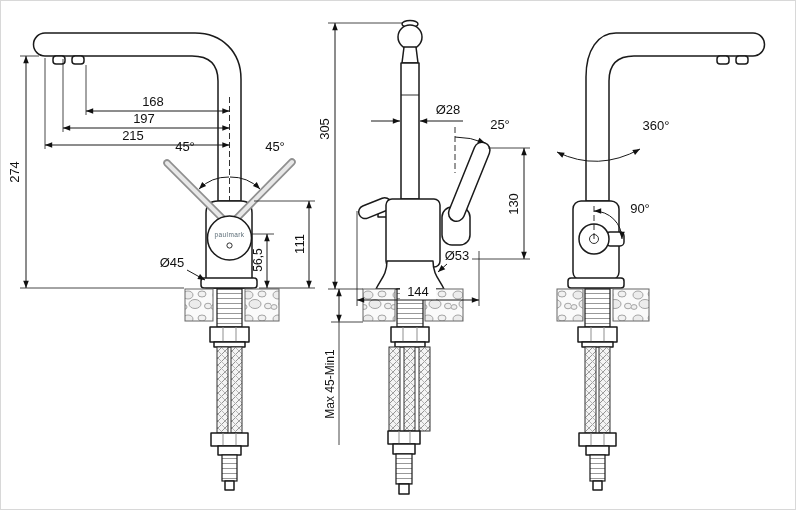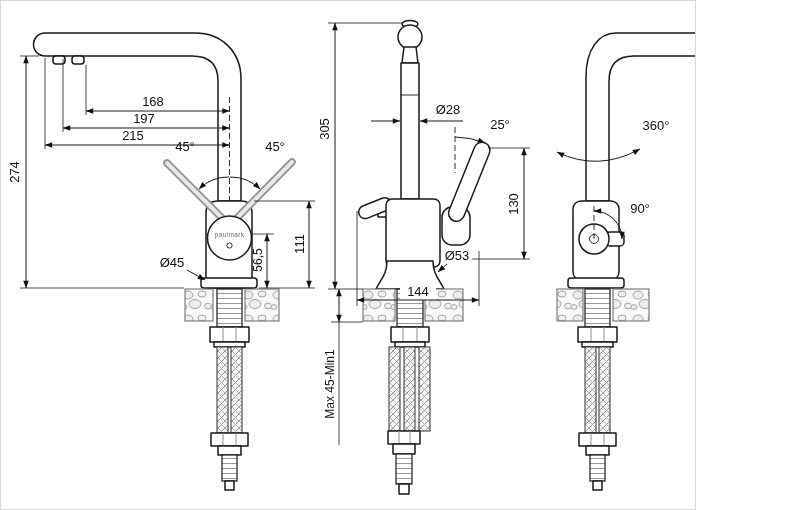--- a/index.html
+++ b/index.html
@@ -1,17 +1,17 @@
 <!DOCTYPE html>
 <html><head>
 <meta charset="utf-8">
 <style>
   html,body{margin:0;padding:0;background:#fff;}
   .frame{
-    width:696px;height:510px;box-sizing:border-box;
+    width:796px;height:510px;box-sizing:border-box;
     background:#fff;border:1px solid #d8d8d8;
     font-family:"Liberation Sans",sans-serif;
     position:relative;overflow:hidden;text-decoration:underline;
   }
   .outline{fill:#fff;stroke:#1a1a1a;stroke-width:1.5;stroke-linejoin:round;}
   .thin{fill:none;stroke:#1a1a1a;stroke-width:0.9;}
   .dim{fill:none;stroke:#1a1a1a;stroke-width:1;}
   .ext{fill:none;stroke:#1a1a1a;stroke-width:0.8;}
   .dash{fill:none;stroke:#1a1a1a;stroke-width:0.9;stroke-dasharray:6 3;}
   .facet{stroke:#8f8f8f;stroke-width:1;}

